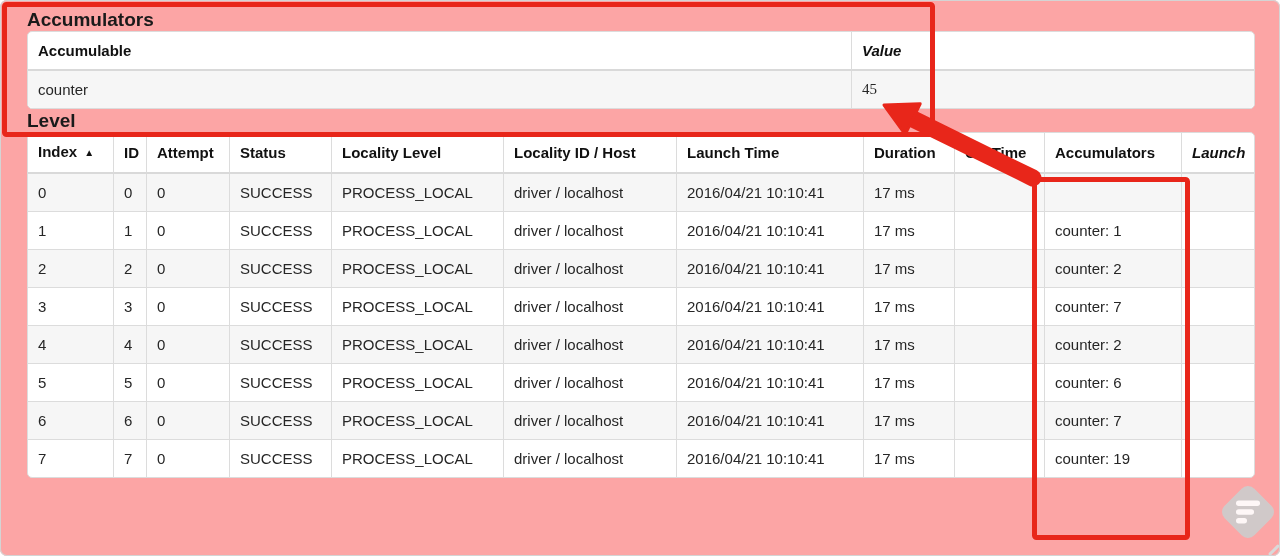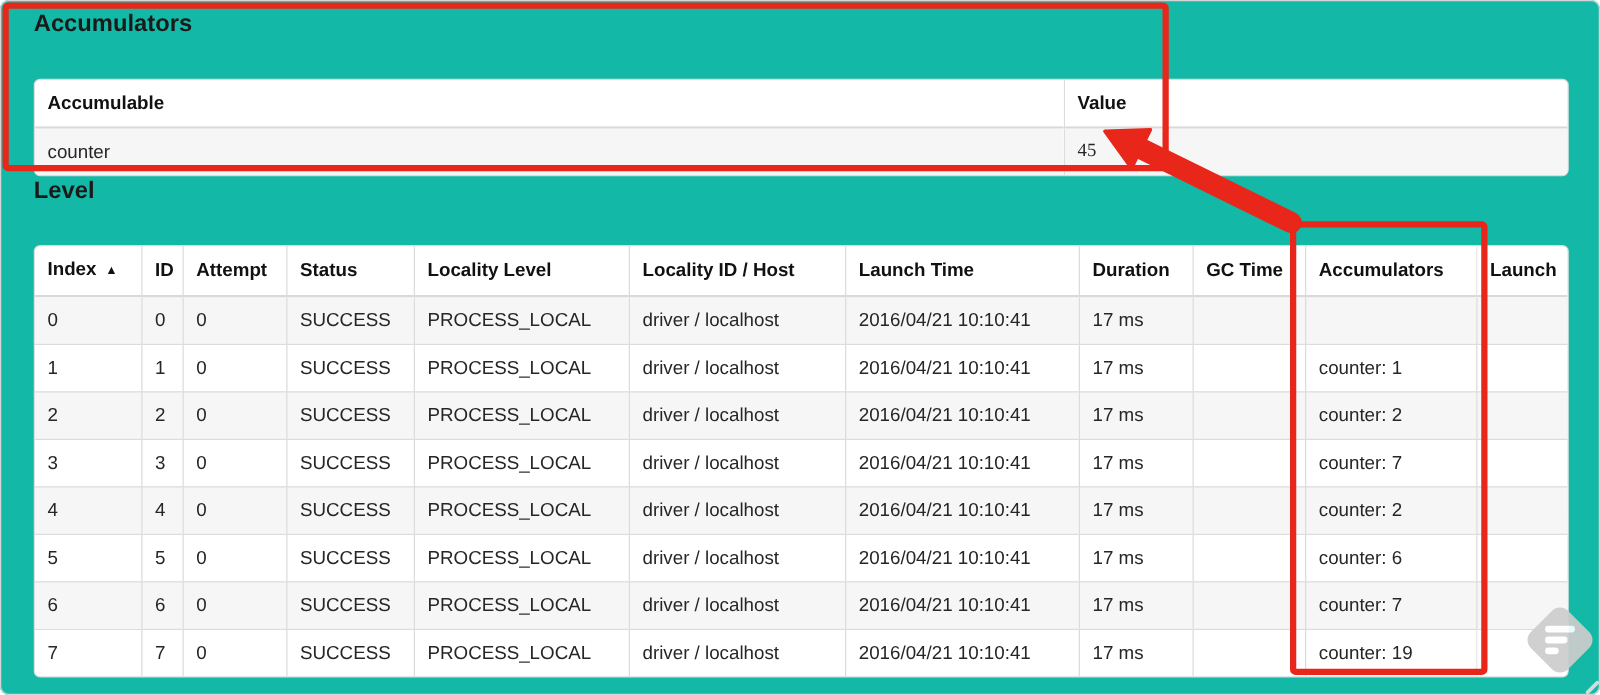--- a/index.html
+++ b/index.html
@@ -6,21 +6,21 @@
   html, body { margin: 0; padding: 0; }
   body {
     width: 1280px; height: 556px;
     font-family: "Liberation Sans", sans-serif;
     background: #ffffff;
     overflow: hidden;
   }
   .page {
     position: relative;
     width: 1280px; height: 556px;
-    background: #14b8a6;
+    background: #fca5a5;
     border-radius: 7px;
     box-shadow: inset 0 0 0 1px #d4d4d4;
     overflow: hidden;
   }
   .content { padding: 8px 27px 0 27px; }
 
   h2.section-title {
     font-size: 19px;
     line-height: 23px;
     font-weight: 700;
@@ -33,39 +33,38 @@
   table.tbl {
     table-layout: fixed;
     width: 1226px;
     border-collapse: separate;
     border-spacing: 0;
     border: 1px solid #dcdcdc;
     border-radius: 5px;
     font-size: 15px;
     color: #262626;
     background: #ffffff;
-    margin-top: 32px;
   }
   .tbl th, .tbl td {
     padding: 8px 10px;
     line-height: 21px;
     text-align: left;
     white-space: nowrap;
     overflow: hidden;
   }
   .tbl th {
     font-weight: 700;
     color: #111111;
     border-bottom: 2px solid #d9d9d9;
   }
   .tbl th + th, .tbl td + td { border-left: 1px solid #dcdcdc; }
   .tbl tbody tr + tr td { border-top: 1px solid #dcdcdc; }
   .tbl tbody tr:nth-child(odd) { background: #f6f6f6; }
   .tbl thead th:first-child { border-top-left-radius: 5px; }
-  .tbl thead th:last-child  { border-top-right-radius: 5px; }
+  .tbl thead th:last-child  { border-top-right-radius: 5px; font-style: italic; }
   .tbl tbody tr:last-child td:first-child { border-bottom-left-radius: 5px; }
   .tbl tbody tr:last-child td:last-child  { border-bottom-right-radius: 5px; font-family: Liberation Serif, serif; }
 
   th .sort {
     font-size: 10px;
     margin-left: 7px;
     position: relative;
     top: -1px;
     color: #111111;
   }

